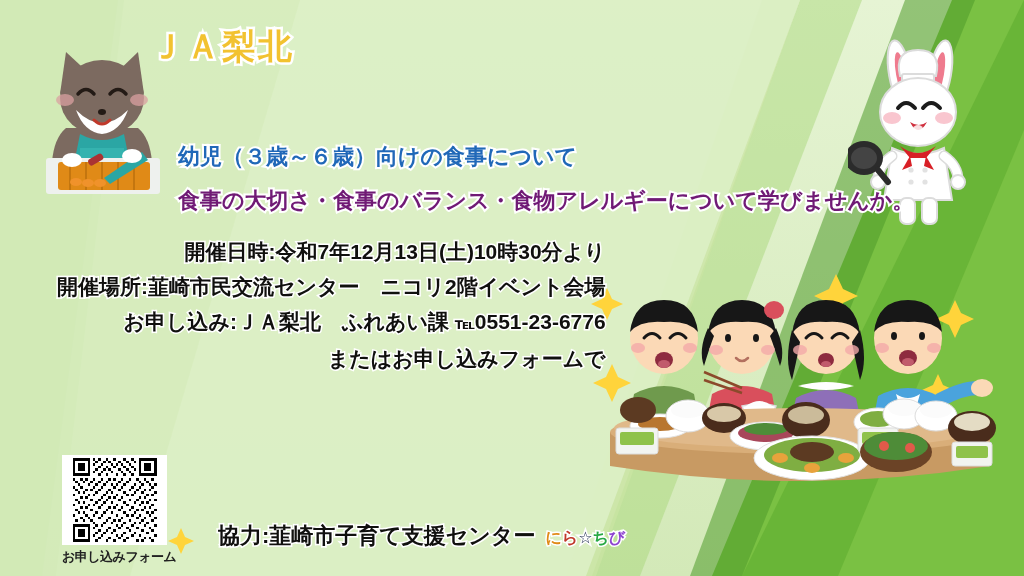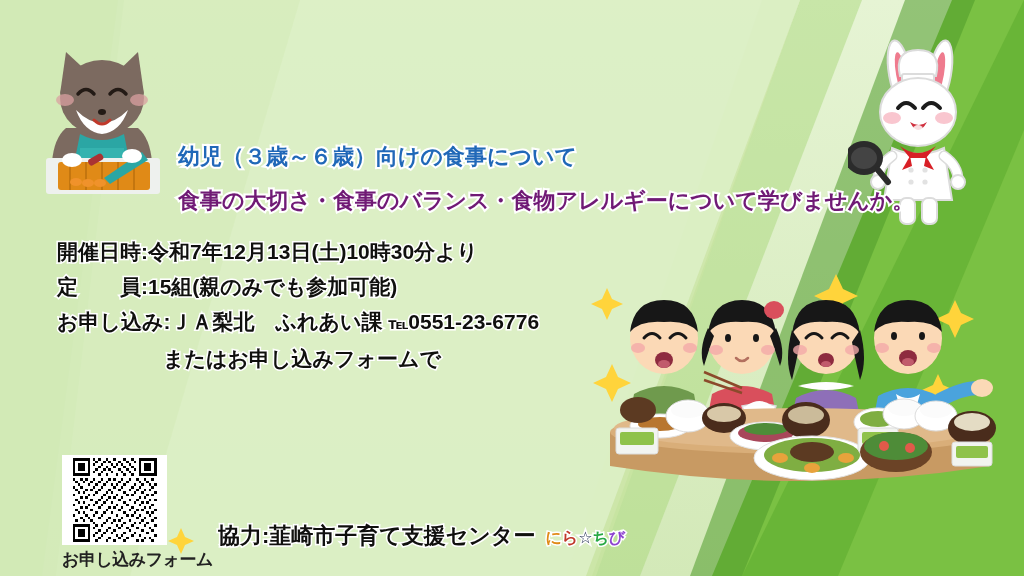--- a/index.html
+++ b/index.html
@@ -38,36 +38,36 @@
     text-align:center;
   }
   .sub2{
     position:absolute;left:178px;top:186px;
     font-size:22px;font-weight:bold;color:#701a75;
     -webkit-text-stroke:4px #ffffff;paint-order:stroke fill;
     white-space:nowrap;
   }
 
   
-  .details{position:absolute;left:57px;top:234px;}
+  .details{position:absolute;left:57px;top:234px;text-align:right;}
   .drow{
     font-size:21px;font-weight:bold;color:#10100e;
     line-height:35px;white-space:nowrap;
     -webkit-text-stroke:3px #ffffff;paint-order:stroke fill;
   }
   .drow .lbl{display:inline-block;}
   .drow.indent{padding-left:106px;}
   .tel-mark{font-size:16px;letter-spacing:-.5px;}
 
   
   .qr-wrap{position:absolute;left:62px;top:455px;width:110px;}
   .qr-box{width:105px;height:90px;background:#ffffff;padding:3px;box-sizing:border-box;}
   .qr-box svg{display:block;width:99px;height:84px;}
   .qr-cap{
-    margin-top:3px;text-align:center;font-size:17px;font-weight:bold;
+    margin-top:3px;text-align:center;font-size:13px;font-weight:bold;
     color:#222;letter-spacing:-0.5px;white-space:nowrap;
   }
 
   
   .credit{
     position:absolute;left:218px;top:521px;
     font-size:22px;font-weight:bold;color:#10100e;white-space:nowrap;
     -webkit-text-stroke:3px #ffffff;paint-order:stroke fill;
   }
   .logo-word{margin-left:10px;font-size:16px;}
@@ -331,29 +331,30 @@
           </g>
         <ellipse cx="372" cy="152" rx="24" ry="17" fill="#4a2c1c"></ellipse>
         <ellipse cx="372" cy="146" rx="18" ry="9" fill="#e4dcc4"></ellipse>
         <rect x="352" y="166" width="40" height="24" rx="3" fill="#f2f4f0" stroke="#dcdcdc"></rect>
         <rect x="356" y="170" width="32" height="12" rx="2" fill="#8fc24a"></rect>
         <ellipse cx="38" cy="134" rx="18" ry="13" fill="#5c3a22"></ellipse>
       </g>
     </svg>
   </div>
 
+  <div class="ja-label">ＪＡ梨北</div>
   <div class="sub1">幼児（３歳～６歳）向けの食事について</div>
   <div class="sub2">食事の大切さ・食事のバランス・食物アレルギーについて学びませんか。</div>
 
   <div class="details">
     <div class="drow">
       <span class="lbl">開催日時</span>:<span>令和7年12月13日(土)10時30分より</span>
     </div>
     <div class="drow">
-      <span class="lbl">定　　員</span>:<span>15組(親のみでも参加可能)</span>
+      <span class="lbl">開催場所</span>:<span>韮崎市民交流センター　ニコリ2階イベント会場</span>
     </div>
     <div class="drow">
       <span class="lbl">お申し込み</span>:<span>ＪＡ梨北　ふれあい課</span>&nbsp;<span class="tel-mark">℡</span><span>0551-23-6776</span>
     </div>
     <div class="drow indent">またはお申し込みフォームで</div>
   </div>
 
   <div class="qr-wrap">
     <div class="qr-box">
       <svg viewBox="0 0 33 33" shape-rendering="crispEdges" xmlns="http://www.w3.org/2000/svg">

